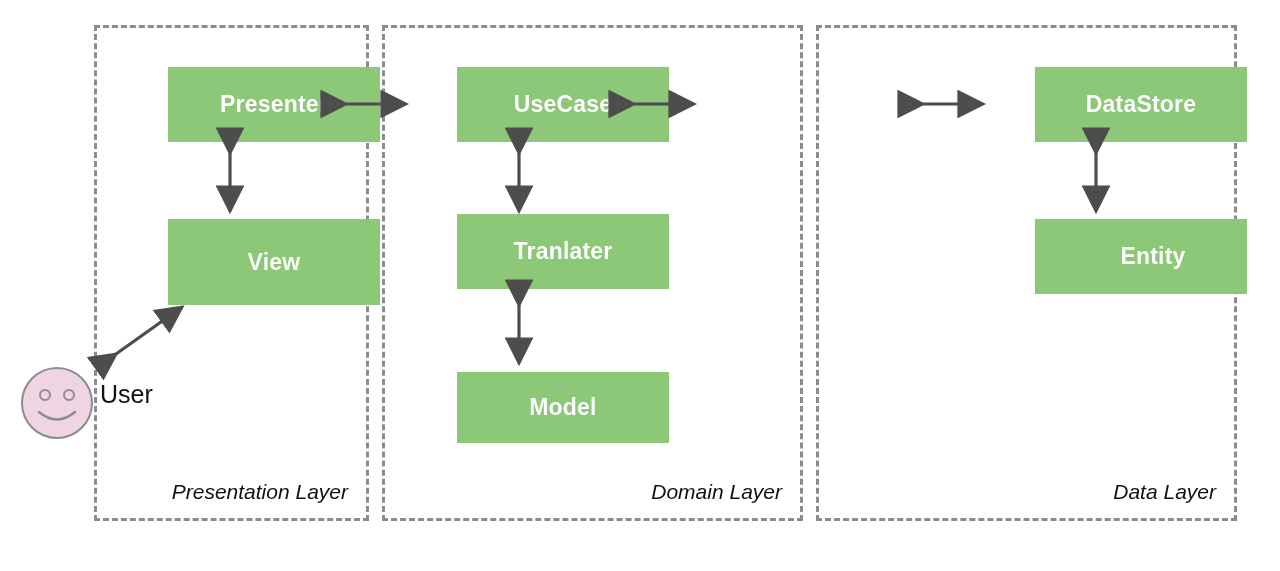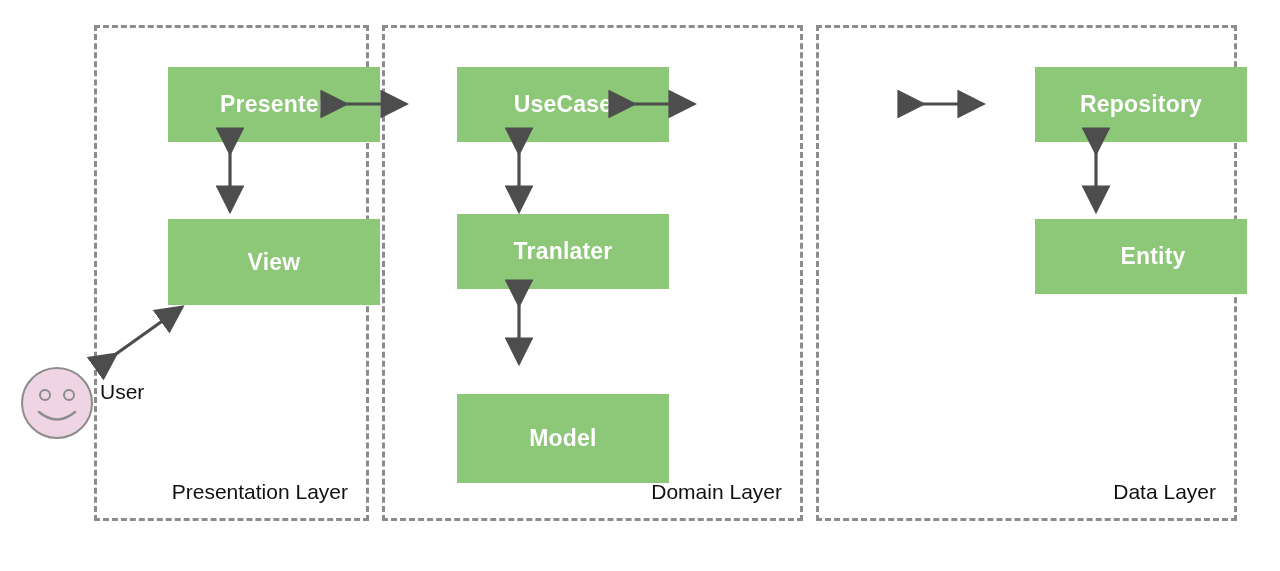--- a/index.html
+++ b/index.html
@@ -20,20 +20,21 @@
     height: 571px;
     background: #ffffff;
   }
 
   
   .layer {
     position: absolute;
     box-sizing: border-box;
     border: 3px dashed #8c8c8c;
     background: transparent;
+    font-style: italic;
   }
   .layer-label {
     position: absolute;
     bottom: 14px;
     right: 18px;
     font-size: 21px;
     color: #111111;
     white-space: nowrap;
     font-family: "Liberation Sans", sans-serif;
   }
@@ -65,21 +66,21 @@
     overflow: visible;
   }
 
   
   .actor {
     position: absolute;
     z-index: 7;
   }
   .actor-label {
     position: absolute;
-    font-size: 21px;
+    font-size: 25px;
     color: #111111;
     white-space: nowrap;
     font-family: "Liberation Sans", sans-serif;
     z-index: 8;
   }
 </style>
 </head>
 <body>
 
 <div id="canvas">
@@ -201,27 +202,27 @@
   </div>
 
   <div class="node" style="left:413px; top:67px; width:212px; height:75px;">
     <span class="node-label">UseCase</span>
   </div>
 
   <div class="node" style="left:413px; top:214px; width:212px; height:75px;">
     <span class="node-label">Tranlater</span>
   </div>
 
-  <div class="node" style="left:413px; top:394px; width:212px; height:89px;">
+  <div class="node" style="left:413px; top:372px; width:212px; height:71px;">
     <span class="node-label">Model</span>
   </div>
 
 
   <div class="node" style="left:991px; top:67px; width:212px; height:75px;">
-    <span class="node-label">Repository</span>
+    <span class="node-label">DataStore</span>
   </div>
 
   <div class="node" style="left:991px; top:219px; width:212px; height:75px;padding-left:24px;">
     <span class="node-label">Entity</span>
   </div>
 
   <svg class="actor" style="left:18px; top:364px;" width="78" height="78" viewBox="0 0 78 78">
     <circle cx="39" cy="39" r="35" fill="#efd5e3" stroke="#8c8c8c" stroke-width="2"></circle>
     <circle cx="27" cy="31" r="5" fill="#efd5e3" stroke="#8c8c8c" stroke-width="2"></circle>
     <circle cx="51" cy="31" r="5" fill="#efd5e3" stroke="#8c8c8c" stroke-width="2"></circle>

